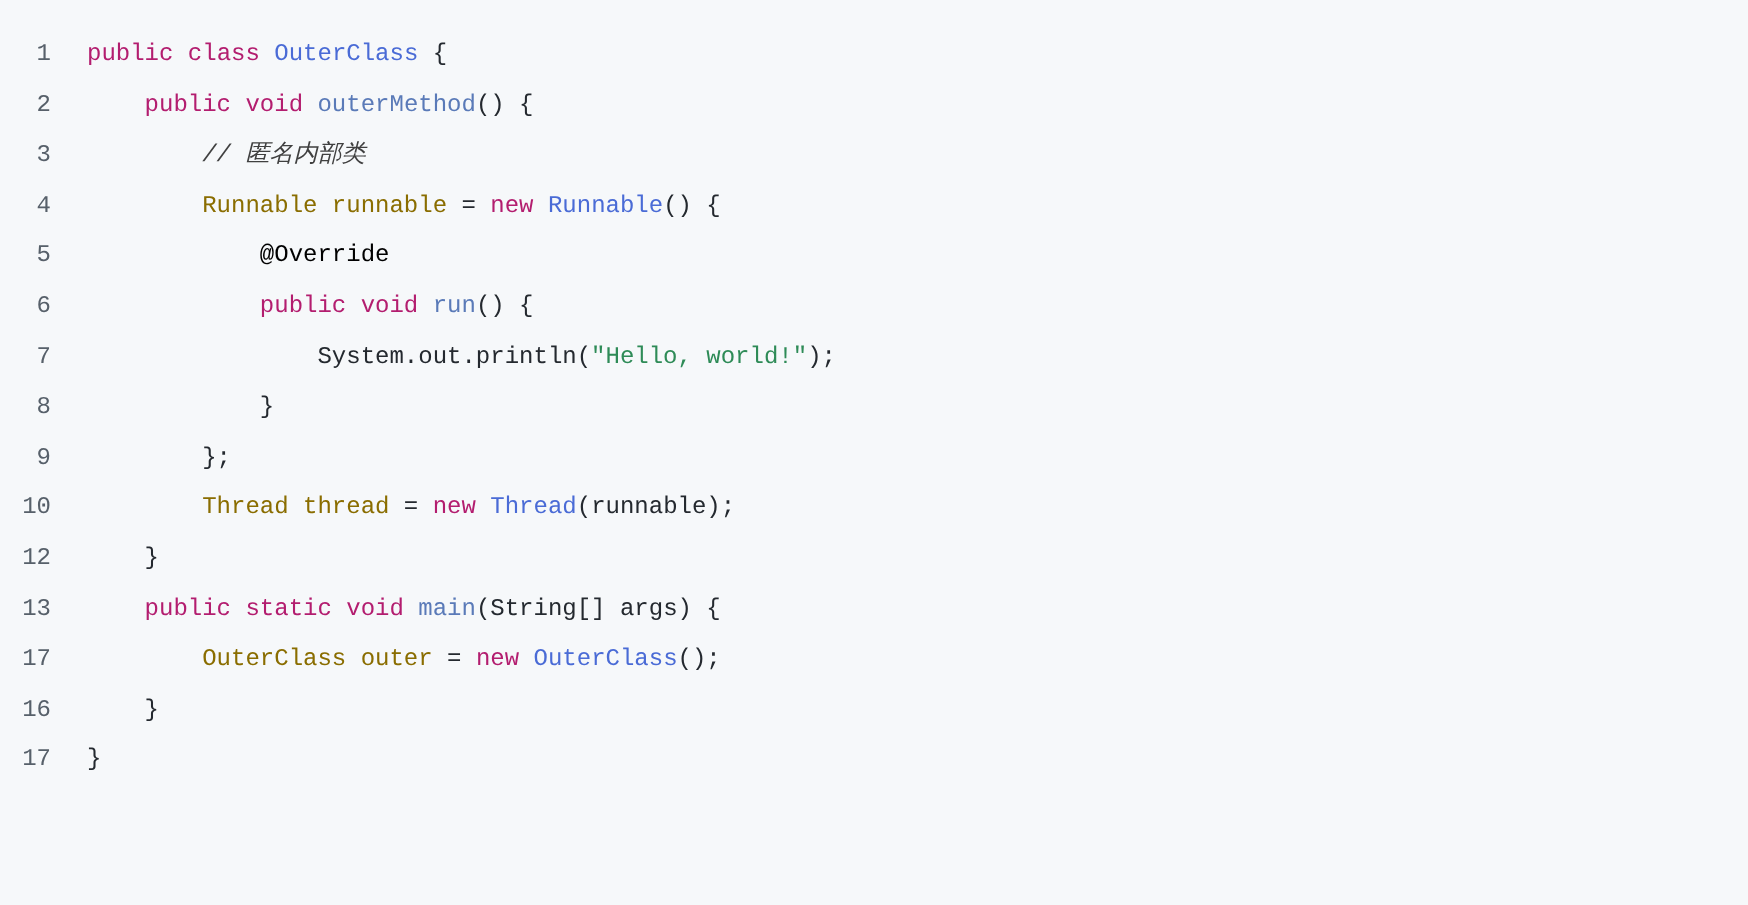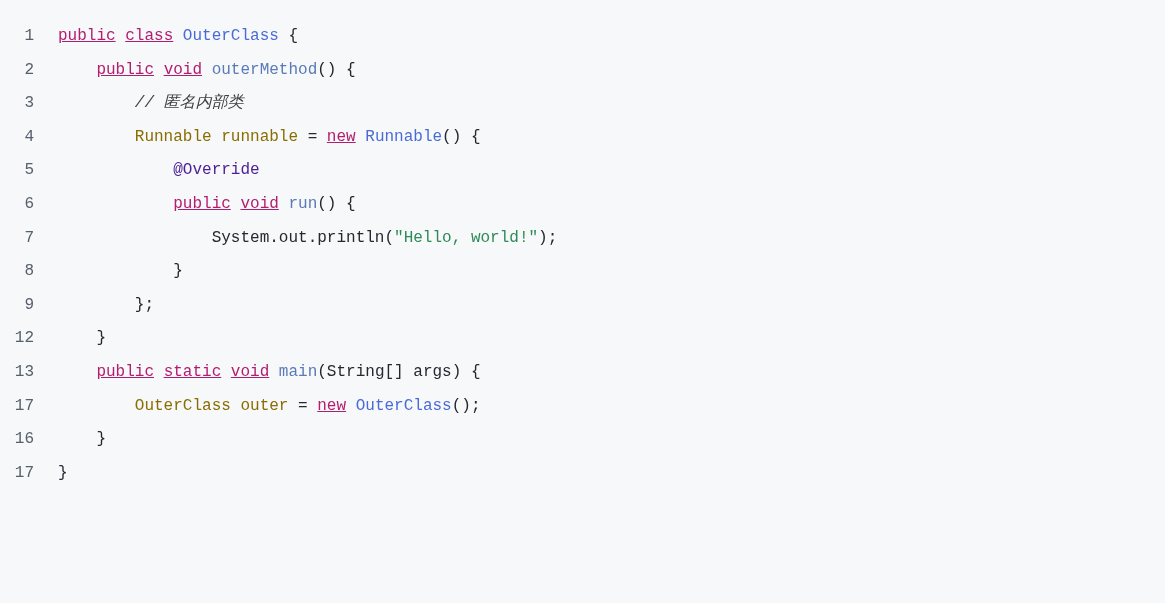--- a/index.html
+++ b/index.html
@@ -27,40 +27,41 @@
       text-align: right;
       color: #57606a;
       padding-right: 24px;
       user-select: none;
       flex-shrink: 0;
     }
     .line-content {
       flex: 1;
       color: #24292f;
     }
-    .kw { color: #b31d6f; text-decoration: underline; }
+    .kw { color: #b31d6f; }
     .type { color: #4a6bd6; }
     .method { color: #5a7ab8; margin-top: 45px; }
     .var { color: #8a6d00; }
     .str { color: #2e8b57; }
     .comment { color: #404040; font-style: italic; }
-    .annot { color: #4c1d95; }
+    .annot { color: #000000; }
     .plain { color: #24292f; }
   </style>
 </head>
 <body>
 
 <div class="code-container">
     <div class="code-line"><span class="line-number">1</span><span class="line-content"><span class="kw">public</span><span class="plain"> </span><span class="kw">class</span><span class="plain"> </span><span class="type">OuterClass</span><span class="plain"> {</span></span></div>
     <div class="code-line"><span class="line-number">2</span><span class="line-content"><span class="plain">    </span><span class="kw">public</span><span class="plain"> </span><span class="kw">void</span><span class="plain"> </span><span class="method">outerMethod</span><span class="plain">() {</span></span></div>
     <div class="code-line"><span class="line-number">3</span><span class="line-content"><span class="plain">        </span><span class="comment">// 匿名内部类</span></span></div>
     <div class="code-line"><span class="line-number">4</span><span class="line-content"><span class="plain">        </span><span class="var">Runnable</span><span class="plain"> </span><span class="var">runnable</span><span class="plain"> = </span><span class="kw">new</span><span class="plain"> </span><span class="type">Runnable</span><span class="plain">() {</span></span></div>
     <div class="code-line"><span class="line-number">5</span><span class="line-content"><span class="plain">            </span><span class="annot">@Override</span></span></div>
     <div class="code-line"><span class="line-number">6</span><span class="line-content"><span class="plain">            </span><span class="kw">public</span><span class="plain"> </span><span class="kw">void</span><span class="plain"> </span><span class="method">run</span><span class="plain">() {</span></span></div>
     <div class="code-line"><span class="line-number">7</span><span class="line-content"><span class="plain">                System.out.println(</span><span class="str">"Hello, world!"</span><span class="plain">);</span></span></div>
     <div class="code-line"><span class="line-number">8</span><span class="line-content"><span class="plain">            }</span></span></div>
     <div class="code-line"><span class="line-number">9</span><span class="line-content"><span class="plain">        };</span></span></div>
+    <div class="code-line"><span class="line-number">10</span><span class="line-content"><span class="plain">        </span><span class="var">Thread</span><span class="plain"> </span><span class="var">thread</span><span class="plain"> = </span><span class="kw">new</span><span class="plain"> </span><span class="type">Thread</span><span class="plain">(runnable);</span></span></div>
     <div class="code-line"><span class="line-number">12</span><span class="line-content"><span class="plain">    }</span></span></div>
     <div class="code-line"><span class="line-number">13</span><span class="line-content"><span class="plain">    </span><span class="kw">public</span><span class="plain"> </span><span class="kw">static</span><span class="plain"> </span><span class="kw">void</span><span class="plain"> </span><span class="method">main</span><span class="plain">(String[] args) {</span></span></div>
     <div class="code-line"><span class="line-number">17</span><span class="line-content"><span class="plain">        </span><span class="var">OuterClass</span><span class="plain"> </span><span class="var">outer</span><span class="plain"> = </span><span class="kw">new</span><span class="plain"> </span><span class="type">OuterClass</span><span class="plain">();</span></span></div>
     <div class="code-line"><span class="line-number">16</span><span class="line-content"><span class="plain">    }</span></span></div>
     <div class="code-line"><span class="line-number">17</span><span class="line-content"><span class="plain">}</span></span></div>
   </div>
 
 </body></html>

